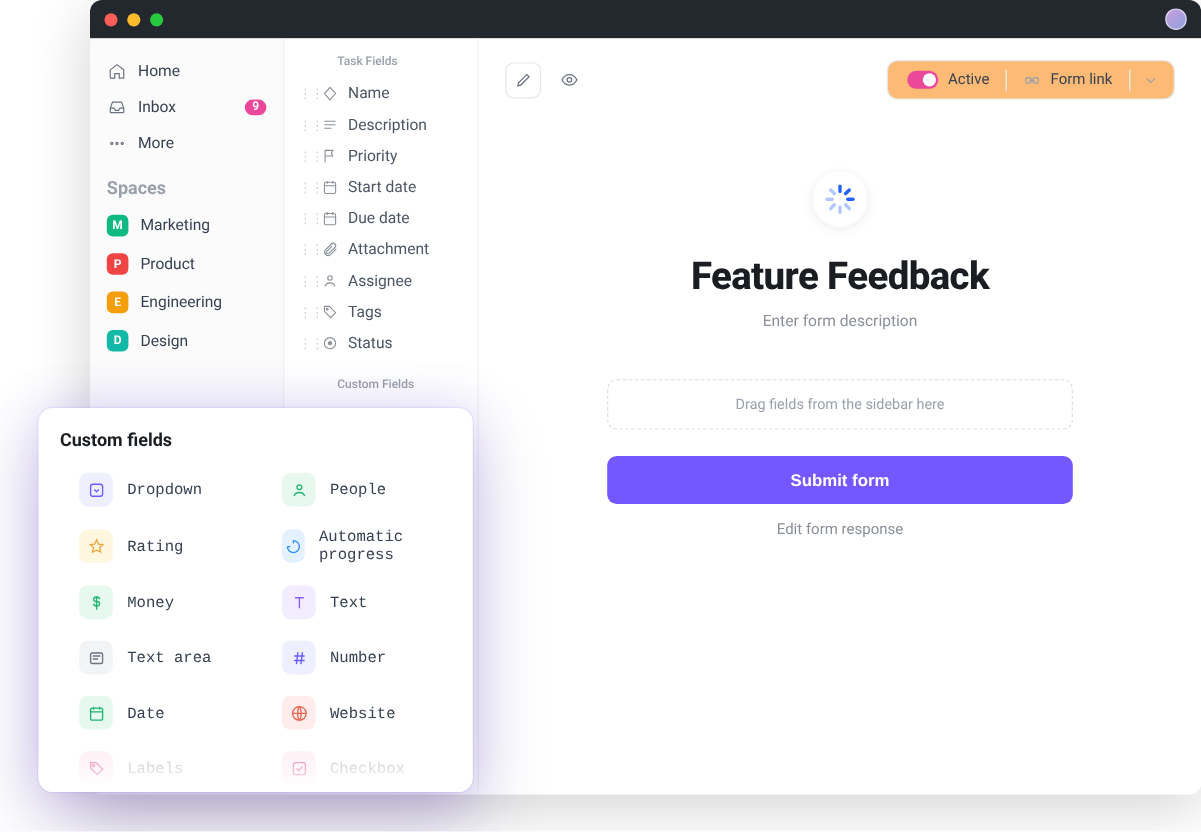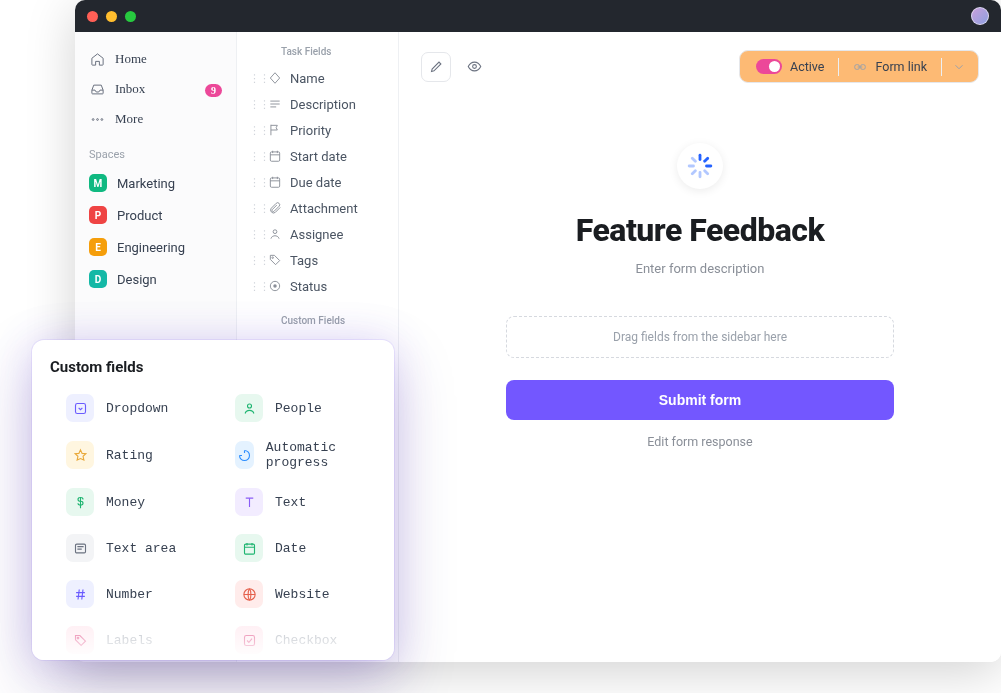--- a/index.html
+++ b/index.html
@@ -49,33 +49,33 @@
   }
   .workspace-switcher {
     display: flex; align-items: center; gap: 8px;
     font-weight: 600; font-size: 13.5px;
     padding: 4px 2px 14px 2px;
   }
   .brand-logo { width:16px; height:16px; color:#2563ff; display:flex;align-items:center;justify-content:center;}
   .brand-logo svg{width:16px;height:16px;}
   .chev { font-size: 10px; color:#6b7280;}
   .nav-item {
-    display: flex; align-items: flex-end; gap: 10px;
+    display: flex; align-items: center; gap: 10px;
     padding: 7px 4px; border-radius: 6px;
-    color:#374151; cursor:pointer;font-family:Liberation Serif, serif;
+    color:#374151; cursor:pointer;
   }
   .nav-item .ico { width:16px; height:16px; color:#6b7280; display:flex;align-items:center;justify-content:center;}
   .nav-item .ico svg{width:15px;height:15px;stroke:currentColor;fill:none;stroke-width:1.6;}
   .badge {
     margin-left:auto;
     background:#ec4899; color:#fff; font-size:10px; font-weight:600;
     border-radius:10px; padding:1px 6px;
   }
   .section-label {
-    font-size:11px; color:#9aa1ab; padding: 14px 4px 6px 4px; font-weight:400;
+    font-size:15px; color:#9aa1ab; padding: 14px 4px 6px 4px; font-weight:700;
   }
   .space-item {
     display:flex; align-items:center; gap:10px;
     padding:7px 4px; border-radius:6px; cursor:pointer; color:#374151;
   }
   .space-chip {
     width:18px;height:18px;border-radius:5px;
     display:flex;align-items:center;justify-content:center;
     font-size:10px;font-weight:700;color:#fff;
   }
@@ -586,34 +586,34 @@
       </div>
       <div class="cf-item">
         <span class="cf-ico" style="background:#f3f4f6;color:#6b7280">
           <svg viewBox="0 0 24 24">
             <use href="#i-textarea"></use>
           </svg>
         </span>
     <span>Text area</span>
       </div>
       <div class="cf-item">
+        <span class="cf-ico" style="background:#eef0ff;color:#6b5cff">
+          <svg viewBox="0 0 24 24">
+            <use href="#i-hash"></use>
+          </svg>
+        </span>
+    <span>Number</span>
+      </div>
+      <div class="cf-item">
         <span class="cf-ico" style="background:#e7f8ef;color:#1fb571">
           <svg viewBox="0 0 24 24">
             <use href="#i-calendar"></use>
           </svg>
         </span>
     <span>Date</span>
-      </div>
-      <div class="cf-item">
-        <span class="cf-ico" style="background:#eef0ff;color:#6b5cff">
-          <svg viewBox="0 0 24 24">
-            <use href="#i-hash"></use>
-          </svg>
-        </span>
-    <span>Number</span>
       </div>
       <div class="cf-item">
         <span class="cf-ico" style="background:#ffeceb;color:#e5614d">
           <svg viewBox="0 0 24 24">
             <use href="#i-globe"></use>
           </svg>
         </span>
     <span>Website</span>
       </div>
       <div class="cf-item muted">

